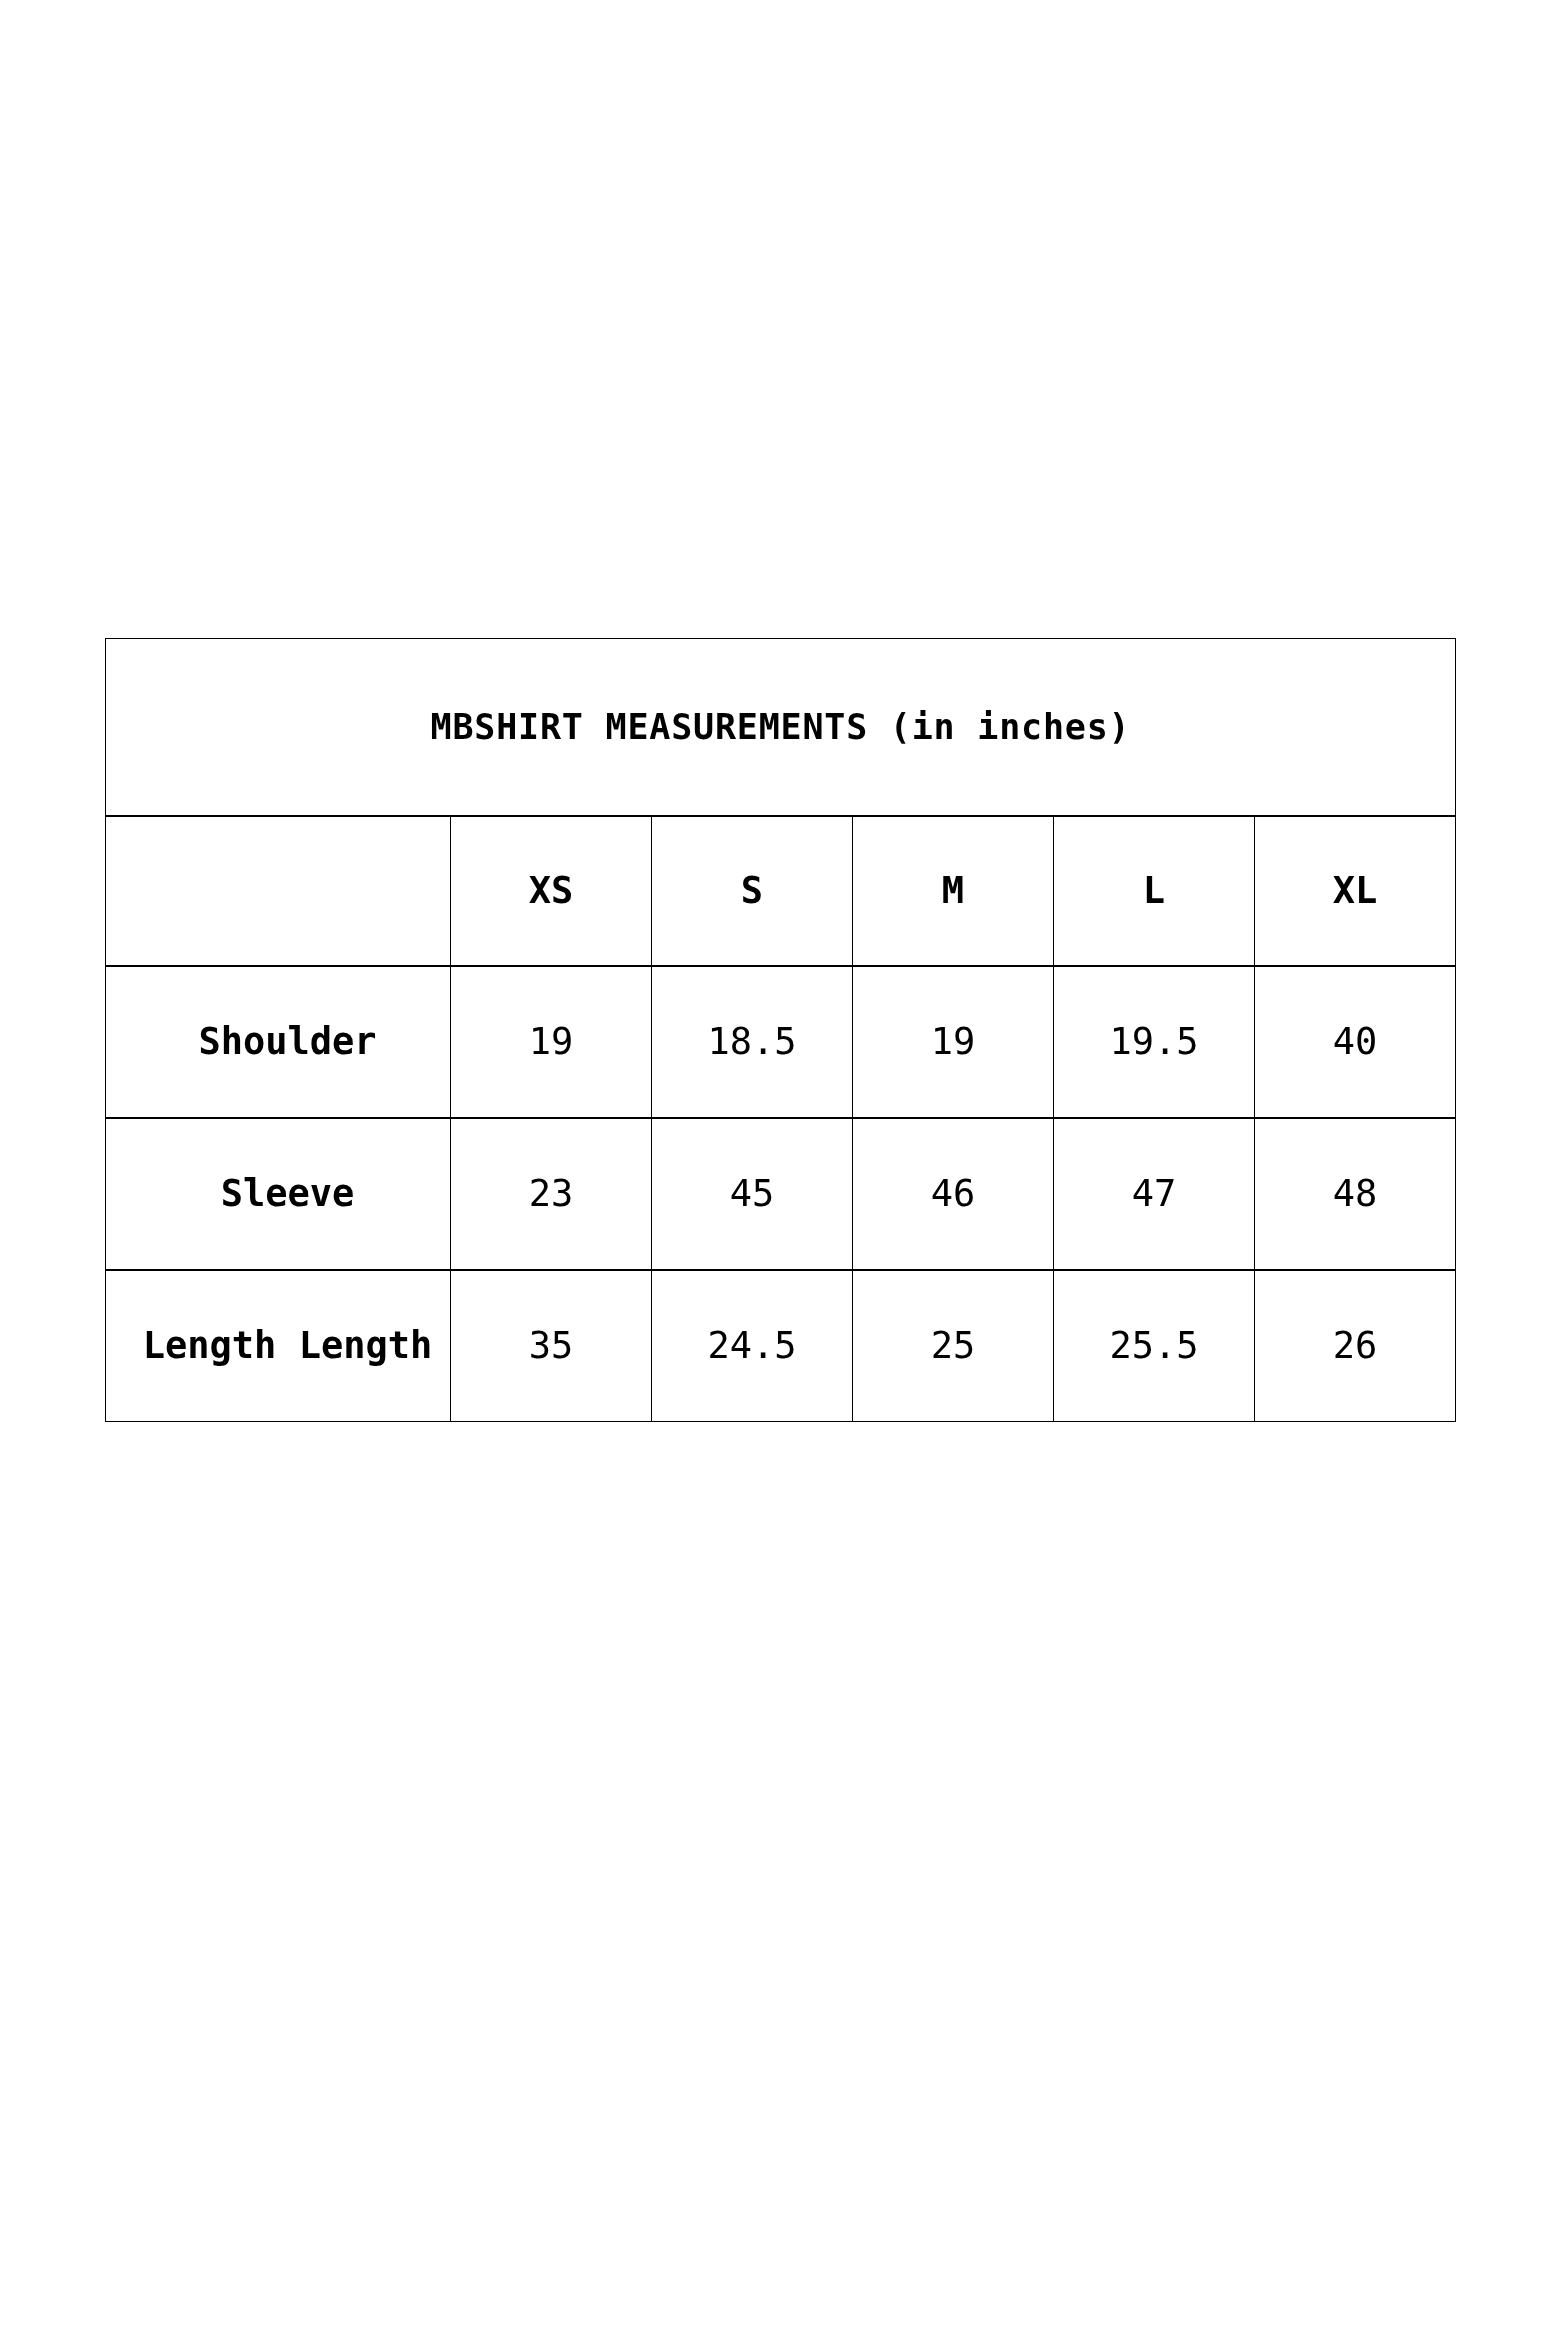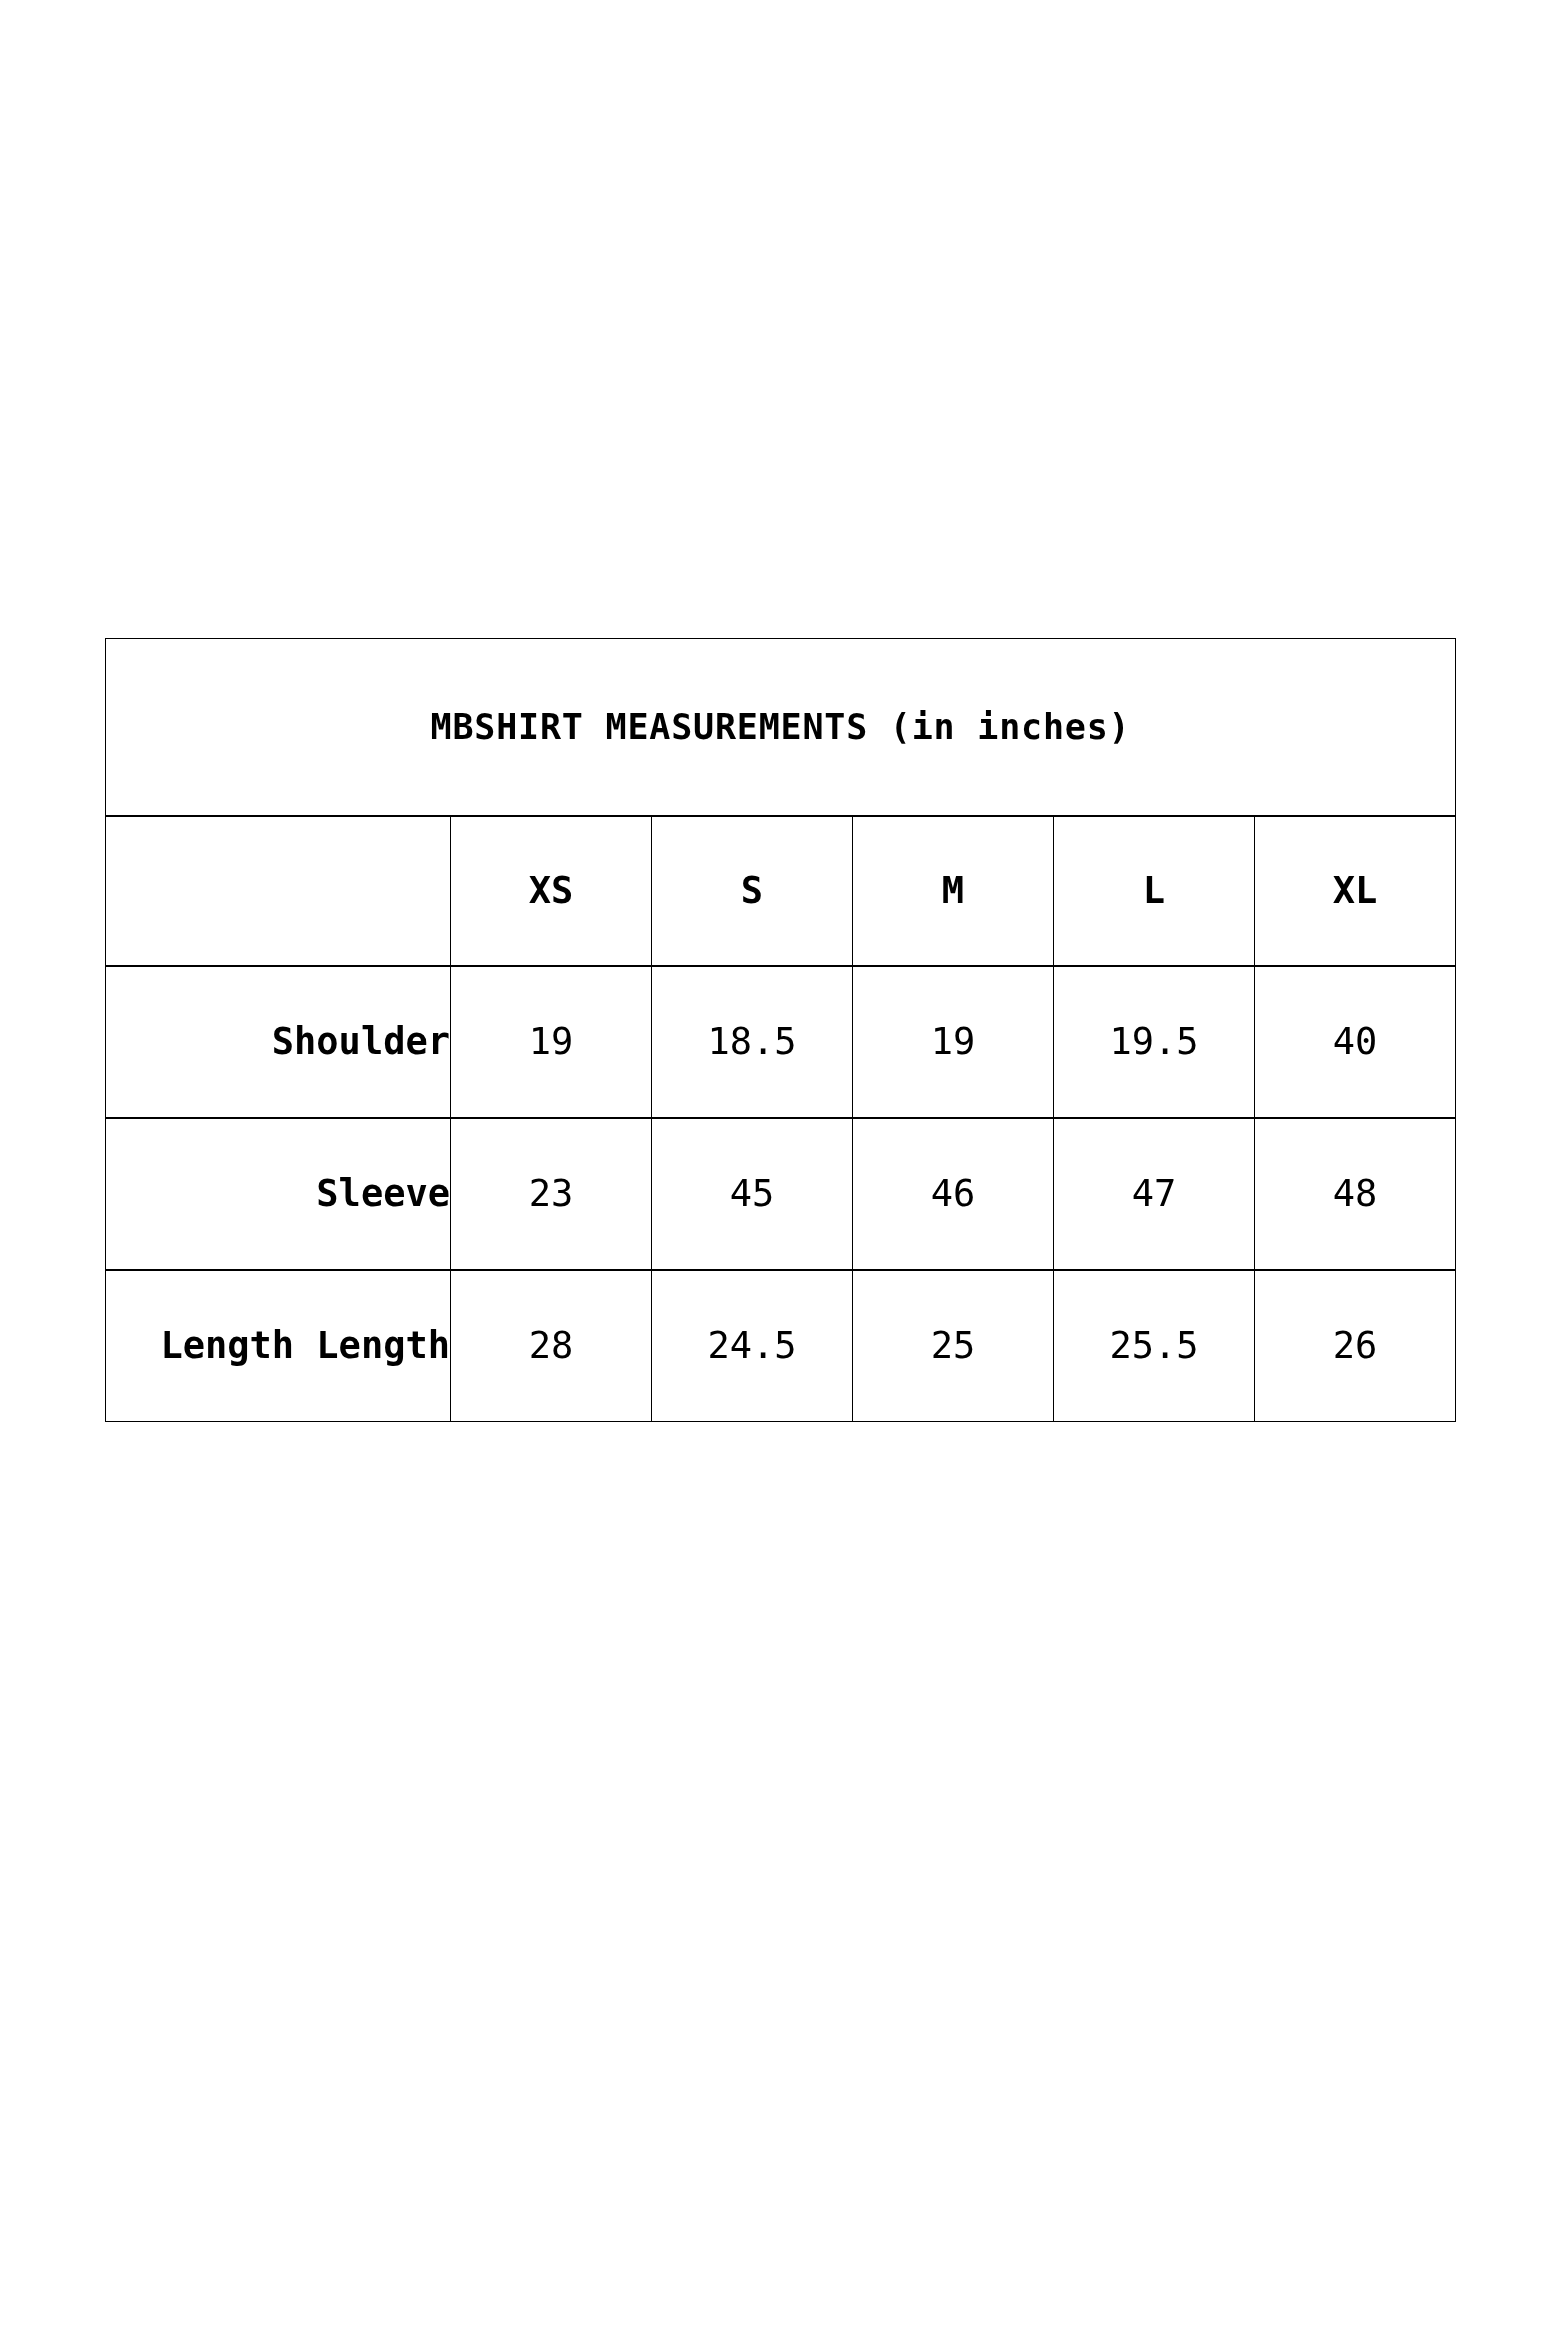--- a/index.html
+++ b/index.html
@@ -47,21 +47,21 @@
   tr.header-row td {
     height: 148px;
     font-weight: bold;
   }
   tr.data-row th,
   tr.data-row td {
     height: 150px;
     border-top: 2.3px solid #000000;
   }
   tr.data-row th.row-label {
-    text-align: right;
+    text-align: center;
     padding-left: 19px;
     font-weight: bold;
   }
   tr.data-row td.value-cell {
     font-weight: normal;
   }
 </style>
 </head>
 <body>
 
@@ -103,21 +103,21 @@
       <th class="row-label">Sleeve</th>
       <td class="value-cell">23</td>
       <td class="value-cell">45</td>
       <td class="value-cell">46</td>
       <td class="value-cell">47</td>
       <td class="value-cell">48</td>
     </tr>
 
     <tr class="data-row">
       <th class="row-label">Length Length</th>
-      <td class="value-cell">28</td>
+      <td class="value-cell">35</td>
       <td class="value-cell">24.5</td>
       <td class="value-cell">25</td>
       <td class="value-cell">25.5</td>
       <td class="value-cell">26</td>
     </tr>
 
   </tbody>
     </table>
 </div>
 

